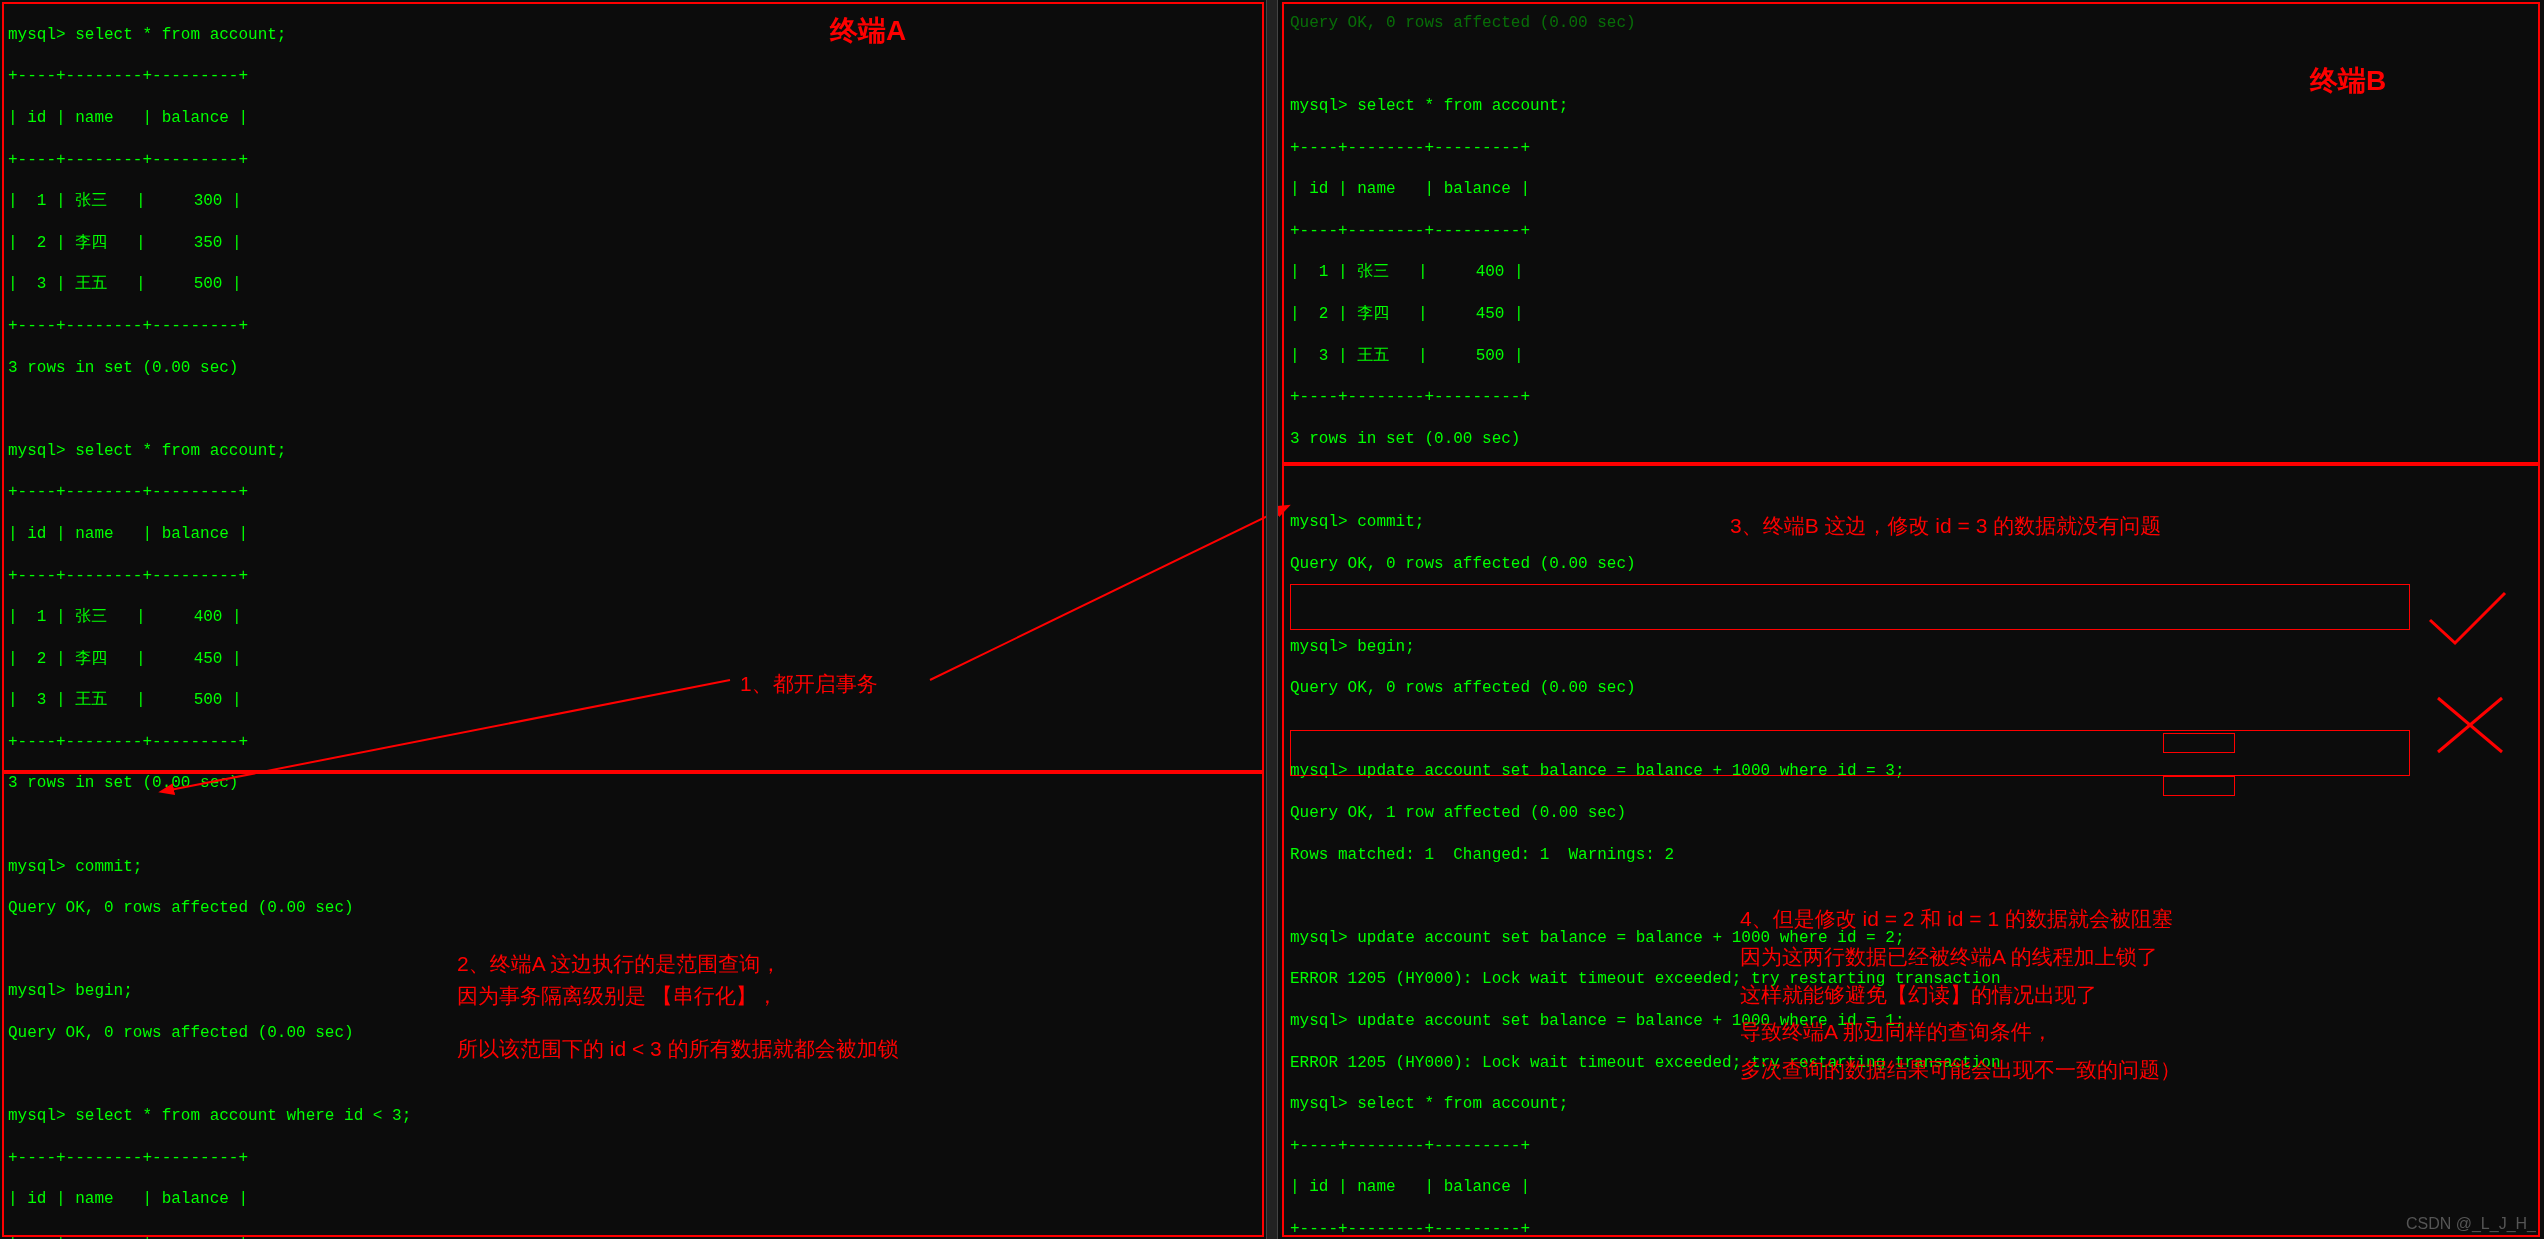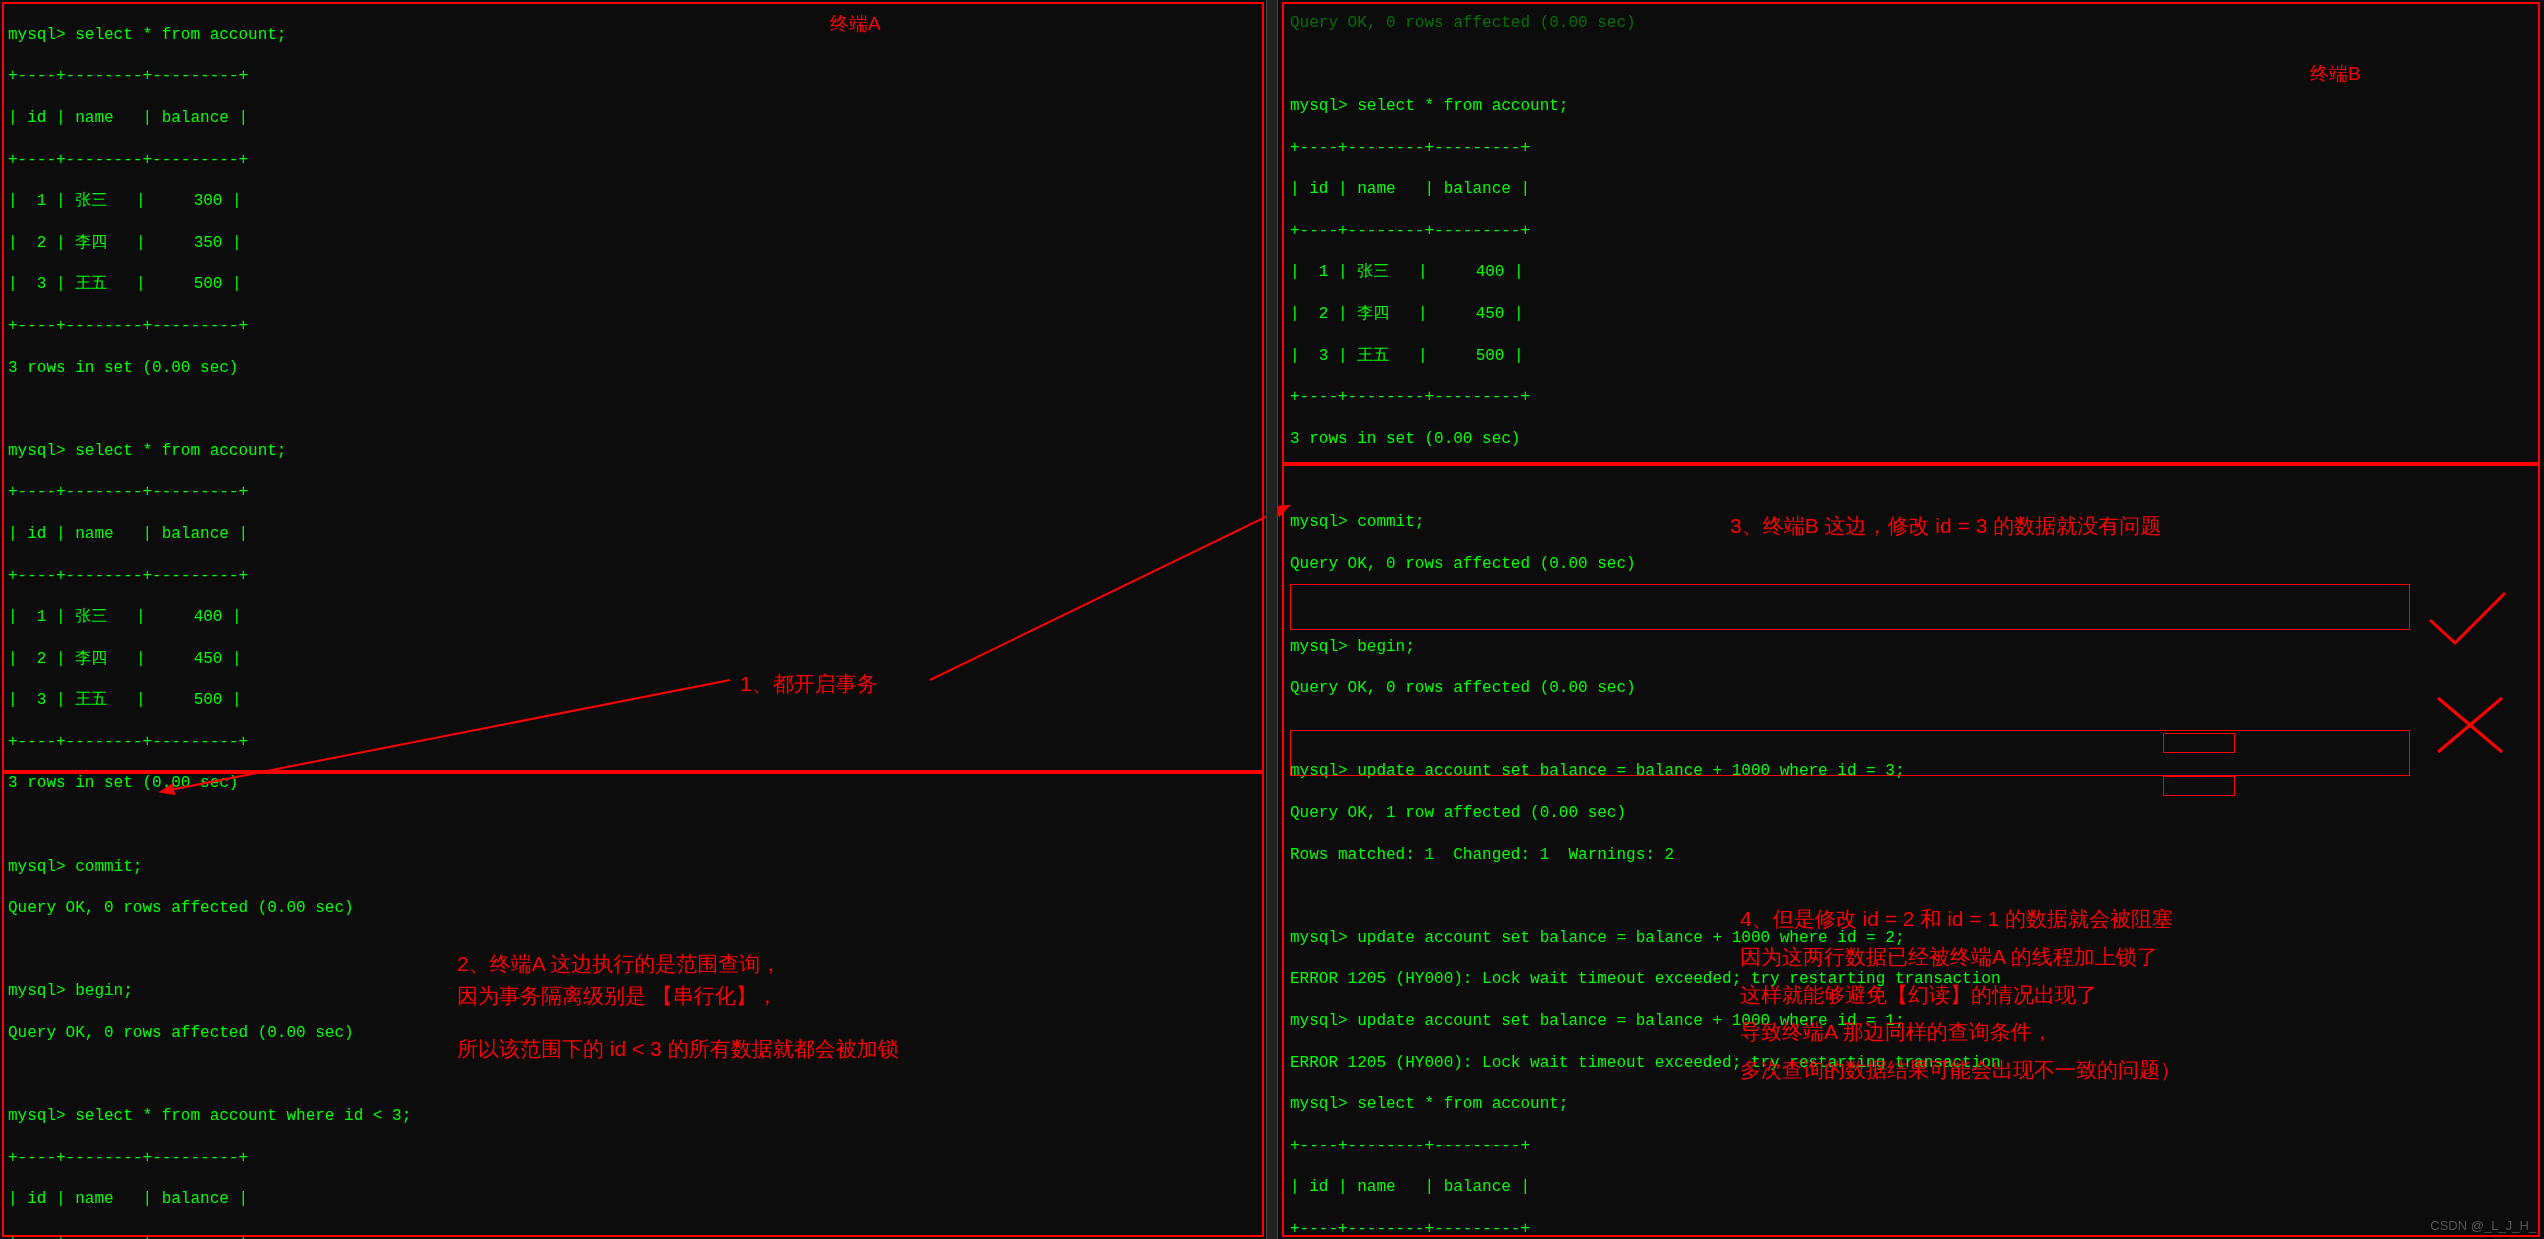--- a/index.html
+++ b/index.html
@@ -42,33 +42,34 @@
     .annotation {
       position: absolute;
       color: #ff0000;
       font-family: 'Microsoft YaHei', 'SimSun', sans-serif;
       font-size: 21px;
       z-index: 8;
       white-space: nowrap;
       line-height: 1.5;
     }
     .annotation.title {
-      font-size: 19px;
+      font-size: 28px;
+      font-weight: bold;
     }
     .arrow {
       position: absolute;
       z-index: 7;
       pointer-events: none;
     }
     .watermark {
       position: absolute;
       bottom: 4px;
       right: 8px;
       color: #555;
-      font-size: 13px;
+      font-size: 16px;
       font-family: sans-serif;
       z-index: 20;
     }
     .inner-red-box {
       position: absolute;
       border: 1px solid #ff0000;
       pointer-events: none;
       z-index: 6;
     }
     .check-mark {

